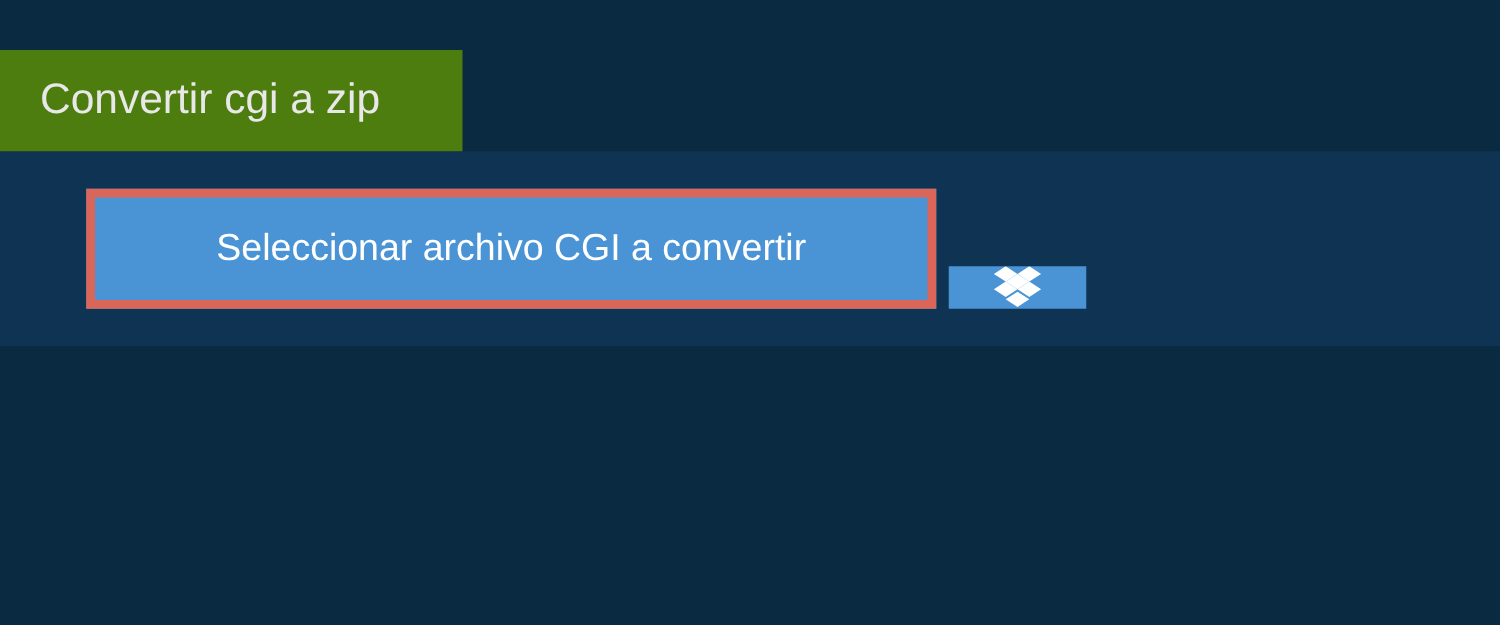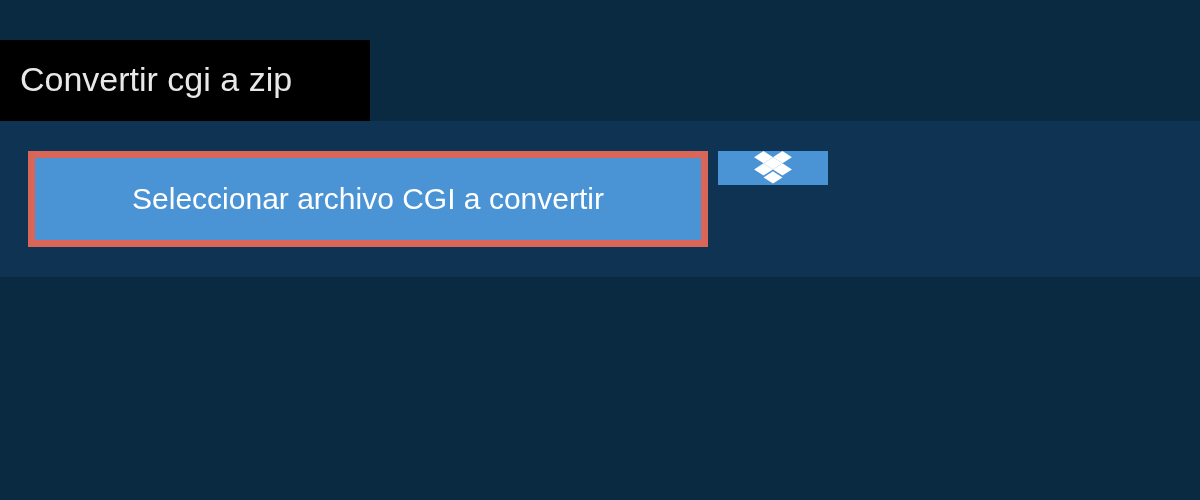--- a/index.html
+++ b/index.html
@@ -11,38 +11,39 @@
       width: 1200px;
       height: 500px;
       background: #0a2a42;
       font-family: -apple-system, BlinkMacSystemFont, 'Segoe UI', Arial, sans-serif;
       overflow: hidden;
     }
     .tab-container {
       padding-top: 40px;
     }
     .tab {
-      background: #000000;
+      background: #4d7c0f;
       color: #e8e8e8;
       font-size: 34px;
       font-weight: 300;
-      padding: 20px 28px 22px 20px;
+      padding: 20px 28px 22px 32px;
       display: inline-block;
       margin-left: 0;
       width: 370px;
     }
     .panel {
       background: #0f3352;
       padding: 30px 28px 30px 28px;
       width: 100%;
     }
     .button-row {
       display: flex;
       gap: 10px;
-      align-items: flex-start;
+      align-items: flex-end;
+      margin-left: 41px;
     }
     .select-button {
       background: #4a94d6;
       border: 7px solid #d96659;
       color: #ffffff;
       font-size: 30px;
       font-weight: 300;
       padding: 24px 34px;
       cursor: pointer;
       display: flex;

